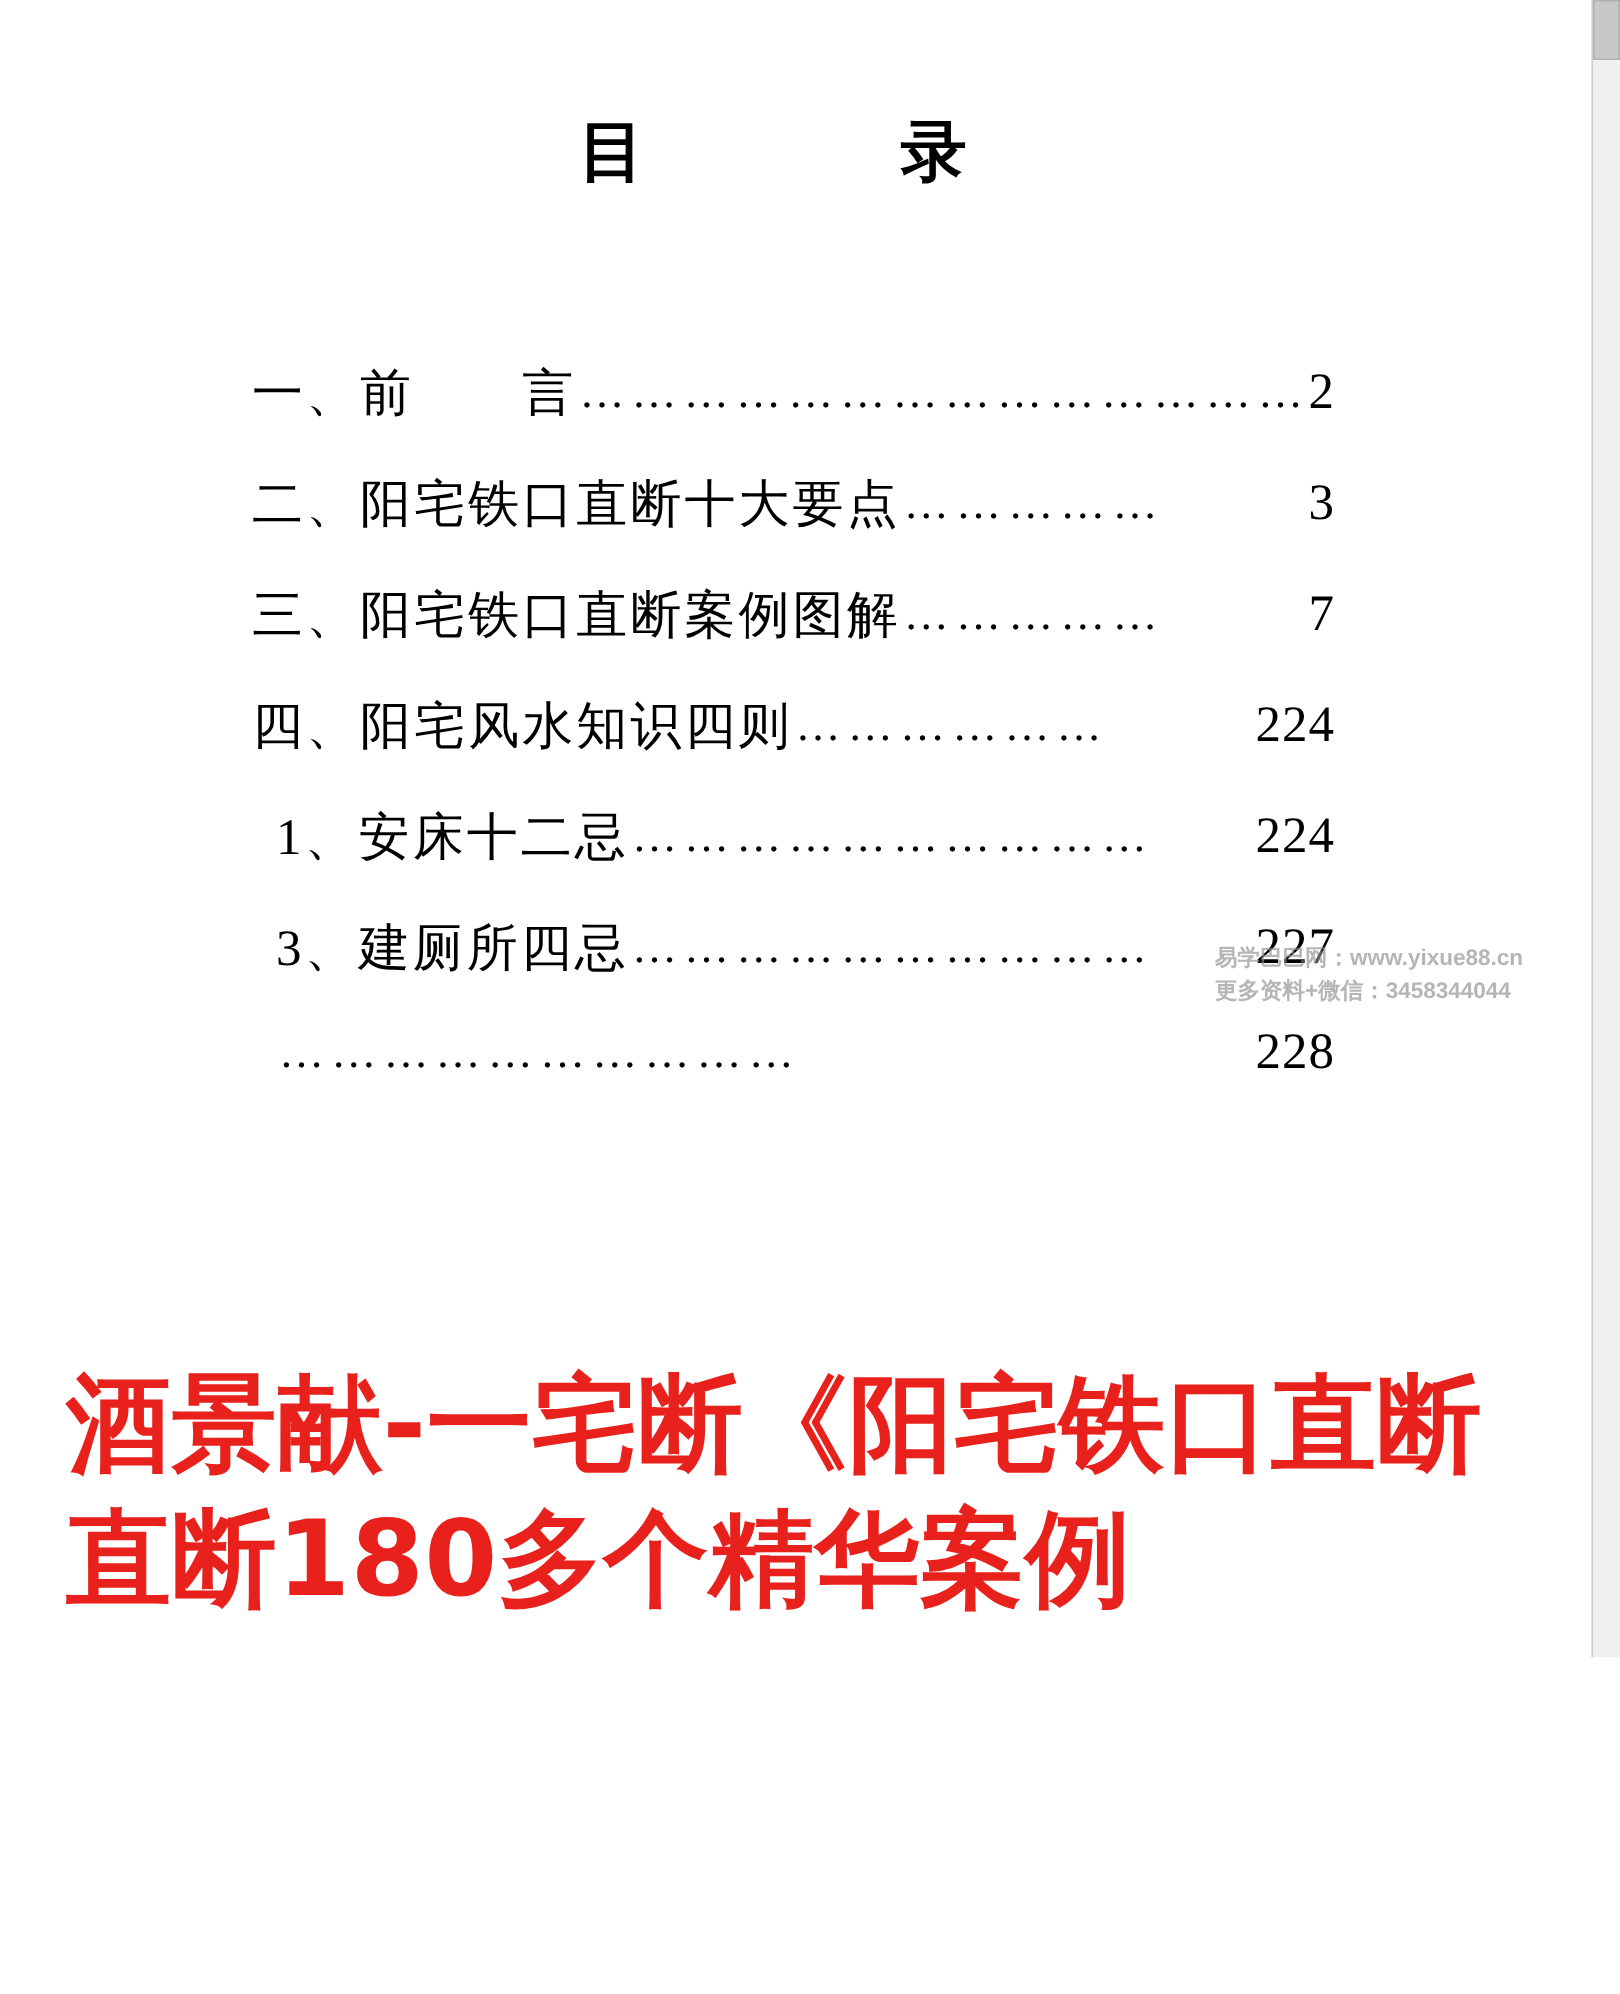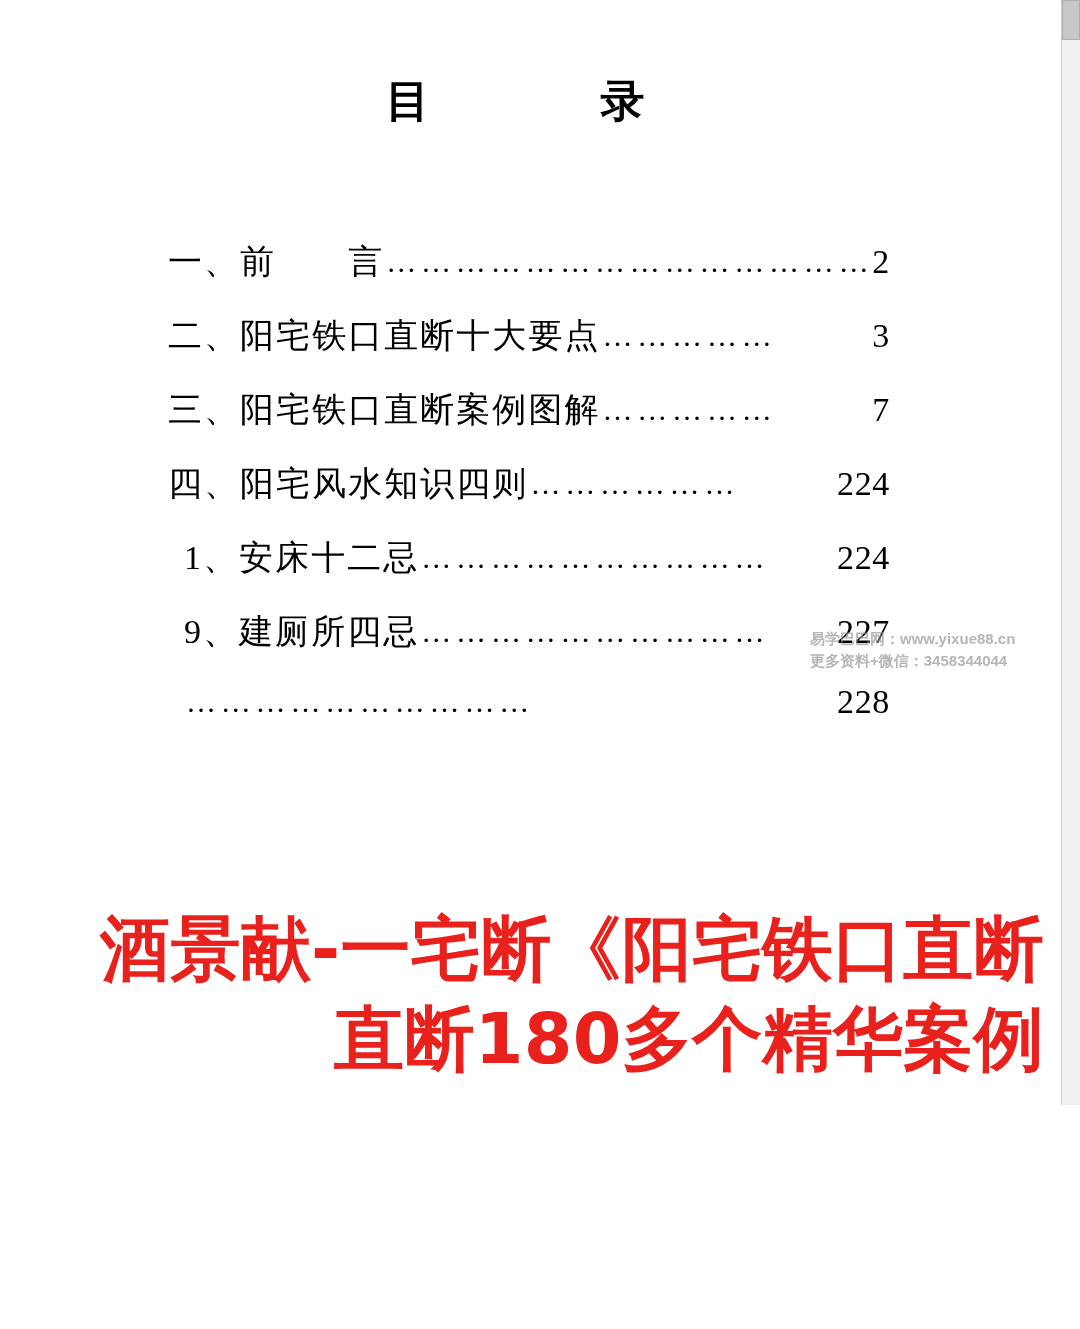--- a/index.html
+++ b/index.html
@@ -107,21 +107,20 @@
     position: absolute;
     left: 44px;
     top: 905px;
     width: 1000px;
     color: #e8211c;
     font-family: "DejaVu Sans", "Liberation Sans", sans-serif;
     font-weight: bold;
     font-size: 70px;
     line-height: 1.28;
     letter-spacing: 0.005em;
-    text-align: right;
   }
   .banner-line {
     white-space: nowrap;
   }
   .folio {
     position: absolute;
     left: 0;
     top: 1232px;
     width: 1040px;
     text-align: center;
@@ -165,21 +164,21 @@
       </div>
 
       <div class="toc-row indent">
         <span class="toc-label">1、安床十二忌</span>
         <span class="toc-dots">…………………………</span>
         <span class="toc-page">224</span>
       </div>
 
 
       <div class="toc-row indent">
-        <span class="toc-label">9、建厕所四忌</span>
+        <span class="toc-label">3、建厕所四忌</span>
         <span class="toc-dots">…………………………</span>
         <span class="toc-page">227</span>
       </div>
 
       <div class="toc-row indent">
         <span class="toc-dots">…………………………</span>
         <span class="toc-page">228</span>
       </div>
 
     </div>

